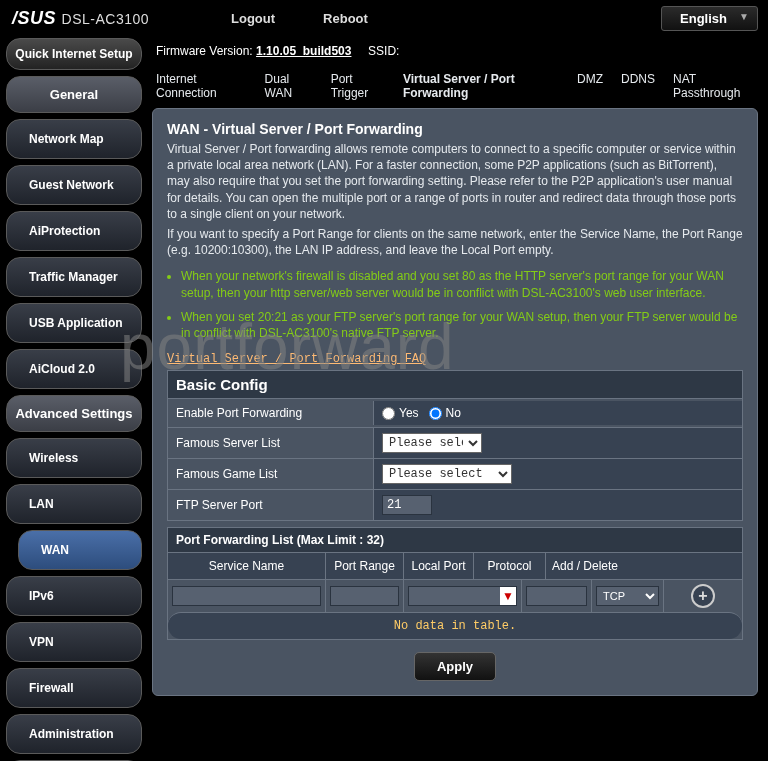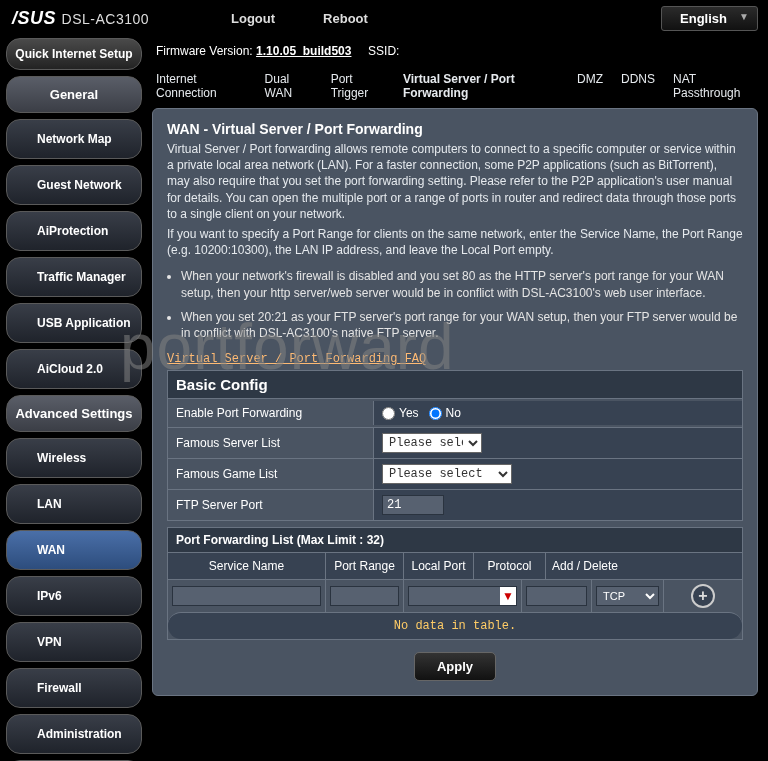--- a/index.html
+++ b/index.html
@@ -48,41 +48,42 @@
     cursor: pointer;
   }
   .sbtn.quick { padding: 8px 4px; line-height:1.2;}
   .sbtn.header {
     background: linear-gradient(#5a5e68,#3b3e46);
     font-size:13px;
   }
   .sbtn.item {
     background: linear-gradient(#393e48,#1f232b);
     text-align: left;
-    padding: 12px 6px 12px 30px;
+    padding: 12px 6px 12px 22px;
   }
   .sbtn.item.active {
     background: linear-gradient(#4a6fa8,#2d4d7d);
+    margin-left: 12px;
   }
   .main { flex:1; padding: 4px 10px 4px 4px; }
   .fwline { color:#fff; font-size:12px; padding: 6px 4px; }
   .fwline .fw { text-decoration: underline; font-weight:bold; color:#fff;}
   .tabs { display:flex; gap:18px; color:#e6eaee; font-size:12px; padding:8px 4px;}
   .tabs span.active { font-weight:bold;}
   .panel {
     background:#4a5462;
     border:1px solid #6a7482;
     border-radius:6px;
     padding:12px 14px;
     font-size:12px;
     color:#fff;
   }
   .panel h2 { font-size:14px; margin-bottom:4px; font-weight:bold; color:#fff;}
   .panel p { color:#e6eaee; line-height:1.35; margin-bottom:4px; font-size:12px;}
-  .panel ul { margin: 10px 0 10px 14px; color:#e5e5e5; line-height:1.35;}
+  .panel ul { margin: 10px 0 10px 14px; color:#84cc16; line-height:1.35;}
   .panel ul li { margin-bottom:8px;}
   .faq-link { color:#fdba74; font-family: "Courier New", monospace; text-decoration: underline; font-size:12px;}
   .section-head {
     background:#2e3845;
     padding:5px 8px;
     font-weight:bold;
     font-size:15px;
     border:1px solid #6a7482;
     margin-top:4px;
   }
@@ -111,21 +112,21 @@
     color:#333;
     border:1px solid #666;
   }
   input.tfield {
     background:#576170;
     border:1px solid #2a333f;
     color:#fff;
     font-family:"Courier New", monospace;
     padding:2px 4px;
     font-size:12px;
-    width:62px;
+    width:50px;
   }
   .tbl { border:1px solid #6a7482; margin-top:6px;}
   .tbl-head { background:#2e3845; padding:5px 8px; font-weight:bold; font-size:12px;}
   .tbl-cols {
     display:flex;
     background:#374252;
     border-top:1px solid #6a7482;
     font-size:12px;
     text-align:center;
   }

